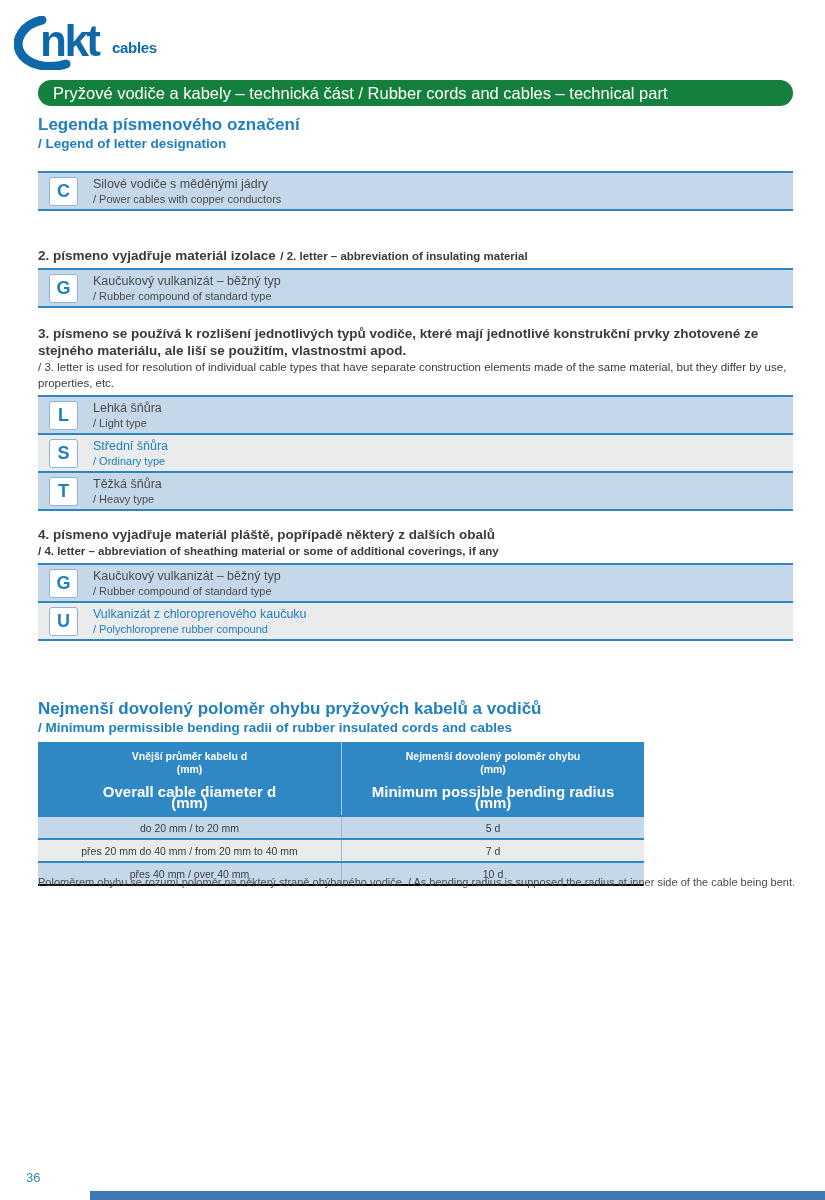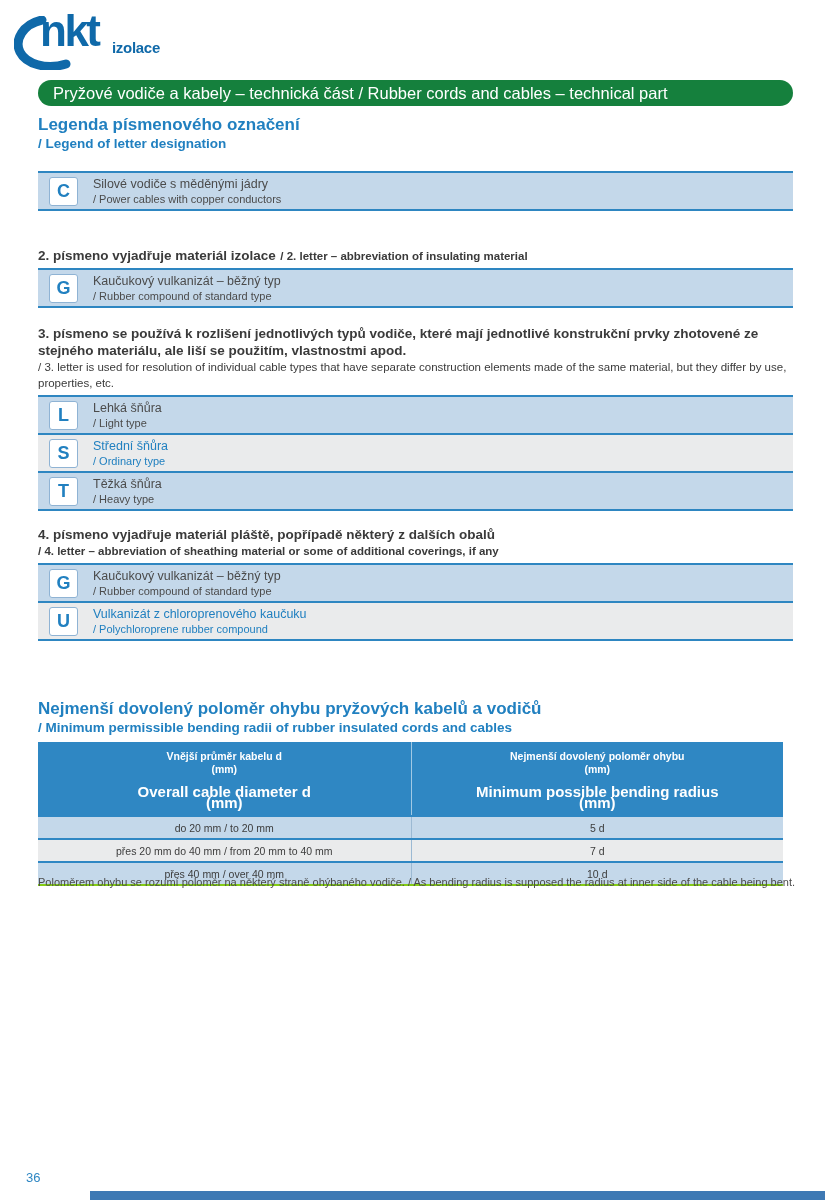--- a/index.html
+++ b/index.html
@@ -3,21 +3,21 @@
 <meta charset="utf-8">
 <style>
   * { margin:0; padding:0; box-sizing:border-box; }
   html,body { background:#ffffff; }
   body { width:825px; font-family:"Liberation Sans", sans-serif; }
   .page { position:relative; width:825px; height:1200px; background:#ffffff; overflow:hidden; }
 
   
   .logo { position:absolute; left:14px; top:6px; width:180px; height:64px; }
   .logo-swoosh { position:absolute; left:0; top:10px; }
-  .logo-brand { position:absolute; left:26px; top:0px; font-size:44px; font-weight:bold; letter-spacing:-2.5px; color:#0f69a9; }
+  .logo-brand { position:absolute; left:26px; top:10px; font-size:44px; font-weight:bold; letter-spacing:-2.5px; color:#0f69a9; }
   .logo-suffix { position:absolute; left:98px; top:33px; font-size:15px; font-weight:bold; color:#0f69a9; letter-spacing:-0.3px; }
 
   
   .banner { position:absolute; left:38px; top:80px; width:755px; height:26px;
             background:#15803d; border-radius:13px; color:#ffffff;
             font-size:16.5px; line-height:26px; padding-left:15px; white-space:nowrap; }
 
   
   .big-title { position:absolute; left:38px; color:#2180c0; }
   .big-title .t-cs { font-size:17px; font-weight:bold; line-height:21px; display:block; }
@@ -39,21 +39,21 @@
   .lrow.gray { background:#eaebec; }
   .letterbox { width:29px; height:29px; background:#ffffff; border:1px solid #8fb3d4;
                border-radius:3px; display:flex; align-items:center; justify-content:center;
                font-size:18px; font-weight:bold; color:#2180c0; flex:0 0 29px; }
   .labels { margin-left:15px; }
   .label-cs { font-size:12.5px; line-height:15px; color:#4b4b4b; }
   .label-en { font-size:11px;  line-height:14px; color:#4b4b4b; }
   .lrow.gray .label-cs, .lrow.gray .label-en { color:#2180c0; }
 
   
-  .btable { position:absolute; left:38px; top:742px; width:745px; border-bottom:2px solid #84cc16; }
+  .btable { position:absolute; left:38px; top:742px; width:606px; border-bottom:2px solid #000000; }
   .bt-header { display:flex; background:#2f87c3; color:#ffffff; text-align:center; }
   .bth { width:50%; padding:8px 6px 7px; }
   .bth + .bth { border-left:1px solid rgba(255,255,255,0.55); }
   .bth .cs { font-size:10.5px; font-weight:bold; line-height:13px; }
   .bth .en { font-size:15px; font-weight:bold; line-height:11px; margin-top:10px; }
   .brow { display:flex; background:#c4d8ea; border-top:2px solid #2f87c3; }
   .brow.gray { background:#eaebec; }
   .brow > div { width:50%; text-align:center; font-size:10.5px; color:#3c3c3c; padding:5px 4px 4px; }
   .brow > div + div { border-left:1px solid #9bb9d3; }
 
@@ -66,21 +66,21 @@
 </head>
 <body>
 
 <div class="page">
 
   <div class="logo">
     <svg class="logo-swoosh" width="72" height="54" viewBox="0 0 72 54">
       <path d="M28 4 C 9 8, 0 24, 6 36 C 12 48, 32 54, 52 48" stroke="#0f69a9" stroke-width="9" fill="none" stroke-linecap="round"></path>
     </svg>
     <span class="logo-brand">nkt</span>
-    <span class="logo-suffix">izolace</span>
+    <span class="logo-suffix">cables</span>
   </div>
 
   <div class="banner">Pryžové vodiče a kabely – technická část / Rubber cords and cables – technical part</div>
 
   <div class="big-title" id="legend-title">
     <span class="t-cs">Legenda písmenového označení</span>
     <span class="t-en">/ Legend of letter designation</span>
   </div>
 
   <div class="section" id="sec1">

